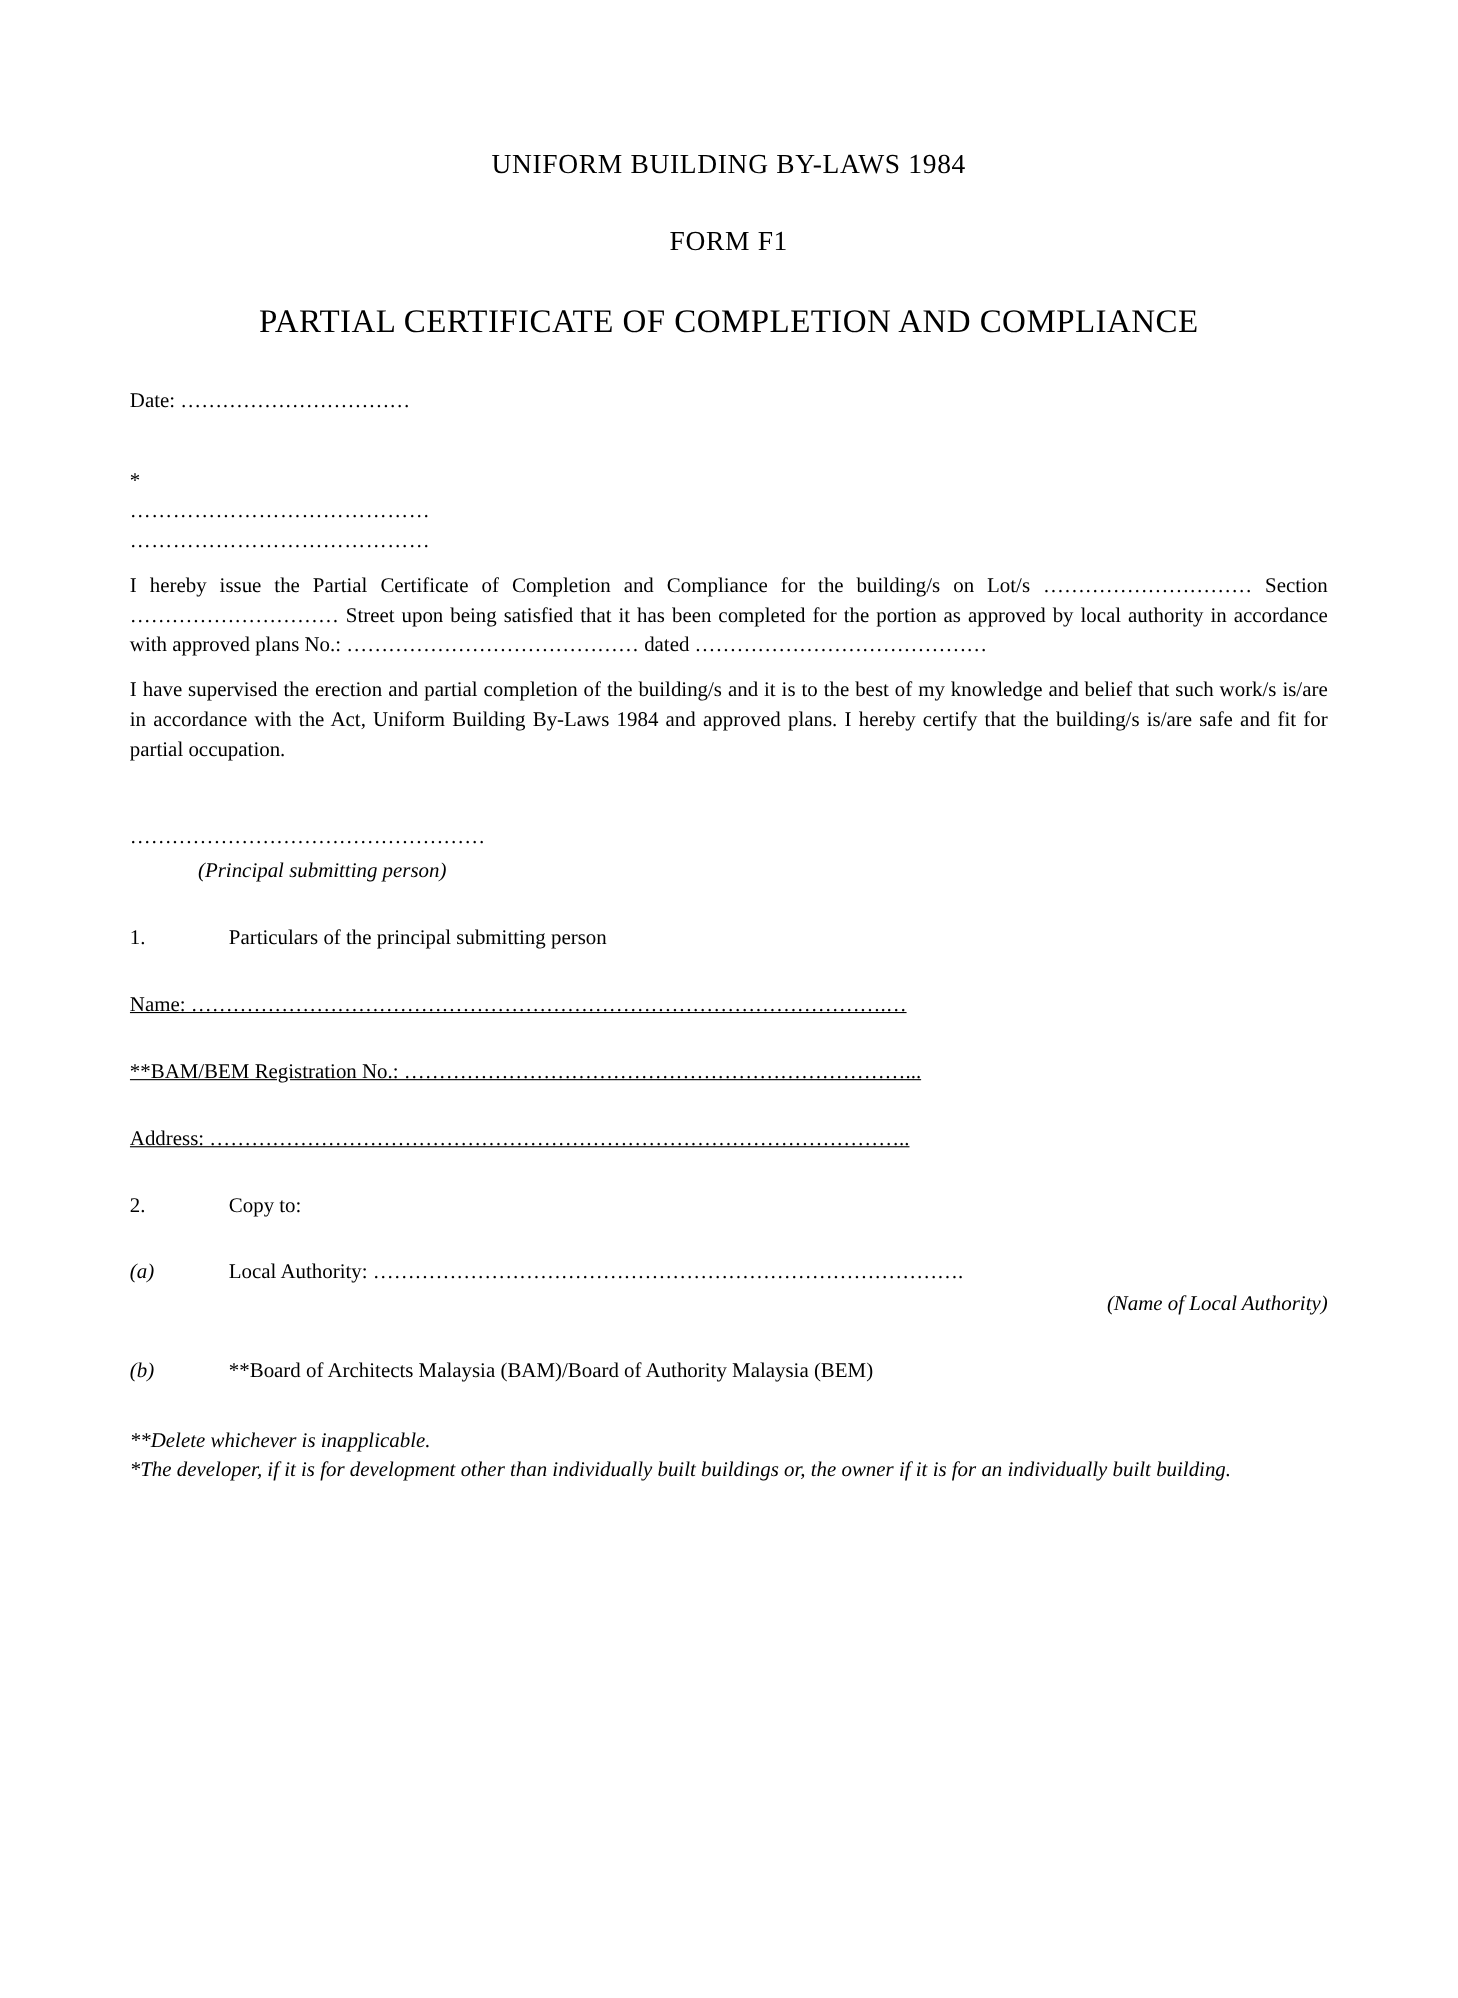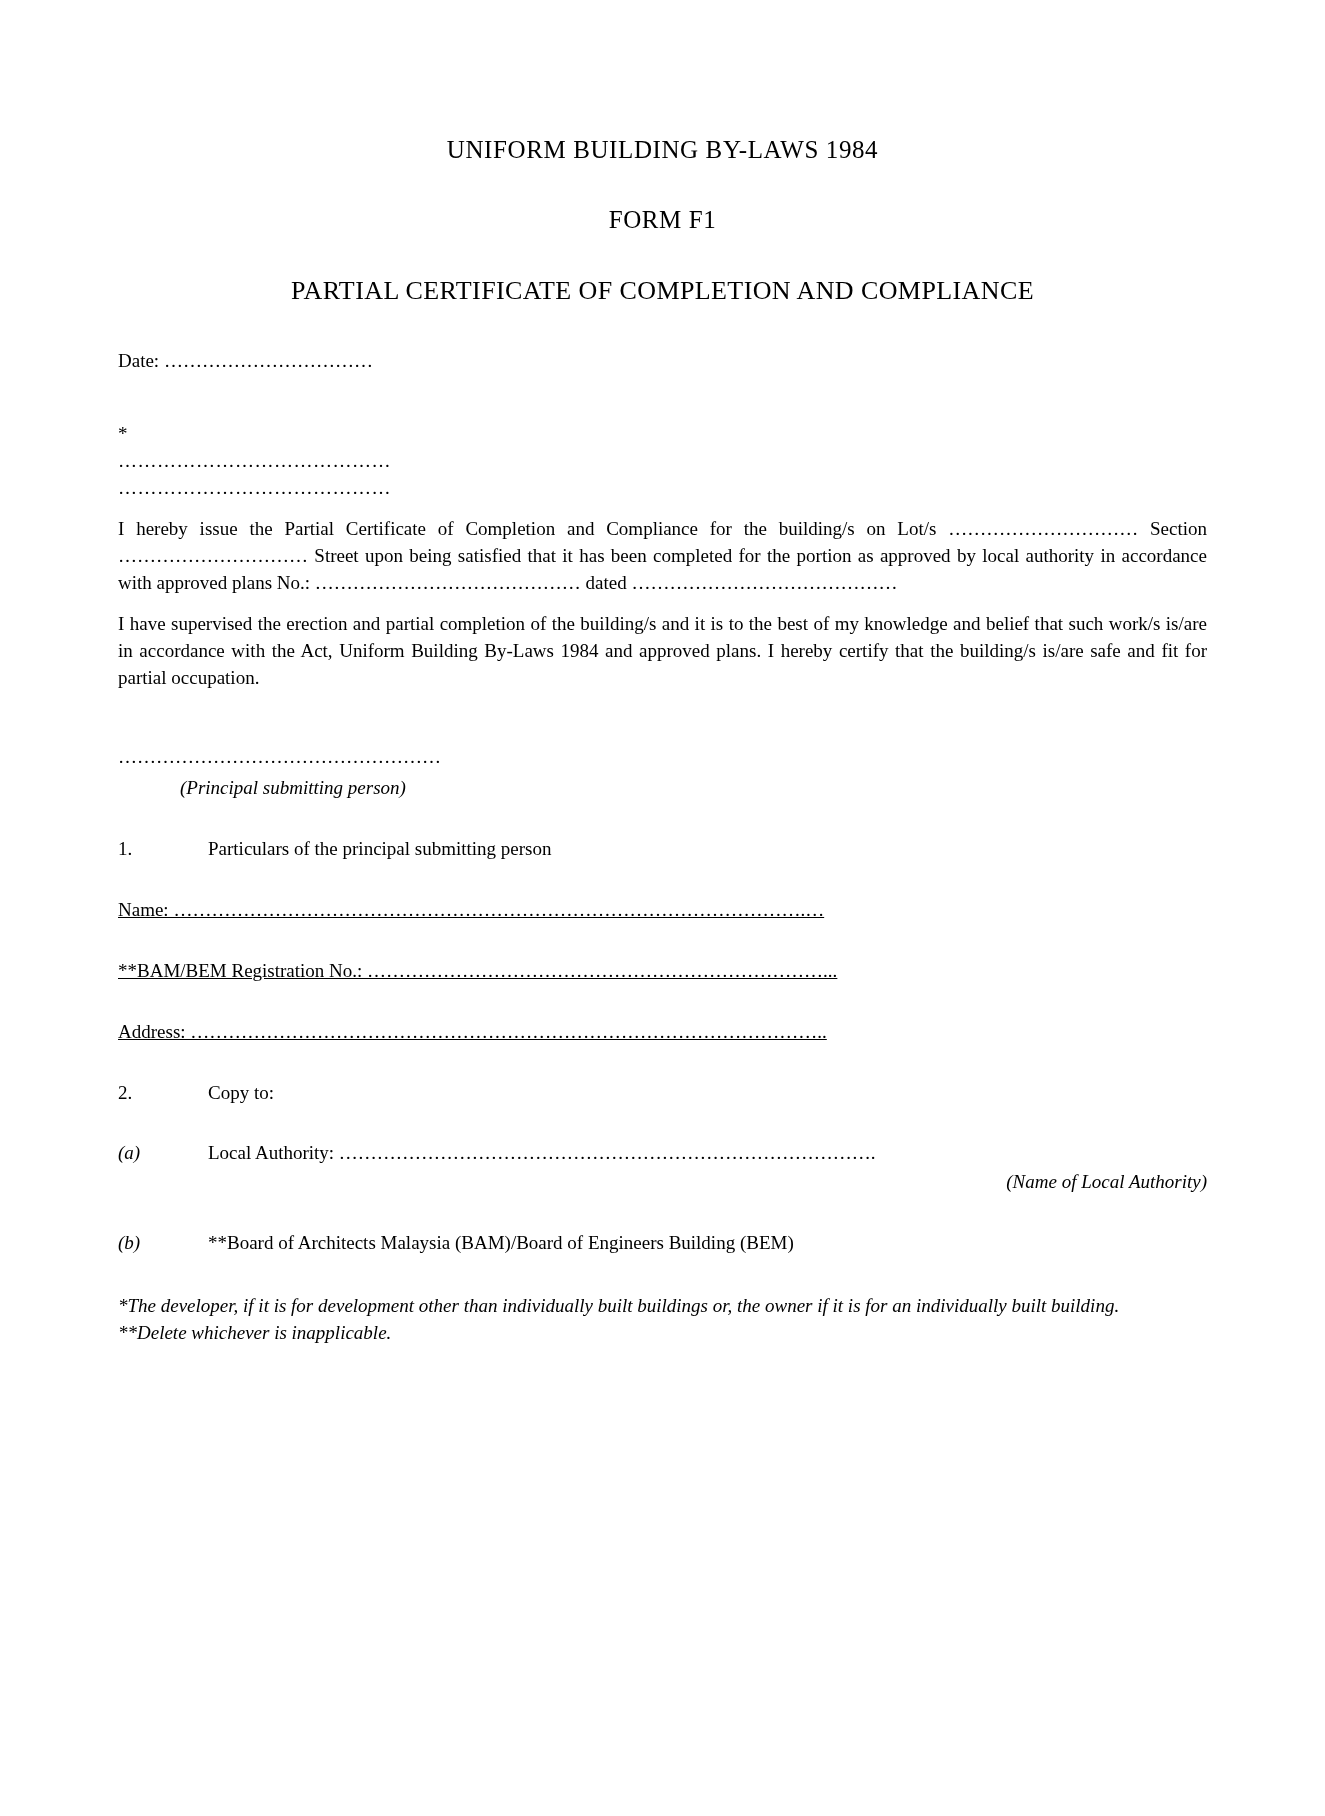--- a/index.html
+++ b/index.html
@@ -27,21 +27,21 @@
     font-size: 25px;
     letter-spacing: 0.6px;
     margin-top: 18px;
   }
   .t2 {
     font-size: 25px;
     letter-spacing: 0.6px;
     margin-top: 42px;
   }
   .t3 {
-    font-size: 26px;
+    font-size: 30px;
     letter-spacing: 0.4px;
     margin-top: 42px;
   }
   .t4 {
     font-size: 25px;
     margin-top: 42px;
   }
   .body-area {
     margin-top: 42px;
     font-size: 19px;
@@ -165,22 +165,22 @@
     </div>
 
     <div class="numbered">
       <span class="num-italic">(a)</span>
       <span class="num-text">Local Authority: ………………………………………………………………………….</span>
     </div>
     <p class="centered-italic">(Name of Local Authority)</p>
 
     <div class="numbered">
       <span class="num-italic">(b)</span>
-      <span class="num-text">**Board of Architects Malaysia (BAM)/Board of Engineers Building (BEM)</span>
+      <span class="num-text">**Board of Architects Malaysia (BAM)/Board of Authority Malaysia (BEM)</span>
     </div>
 
     <div class="footnotes">
+      <p>**Delete whichever is inapplicable.</p>
       <p>*The developer, if it is for development other than individually built buildings or, the owner if it is for an individually built building.</p>
-      <p>**Delete whichever is inapplicable.</p>
     </div>
 
   </div>
 </div>
 
 </body></html>

